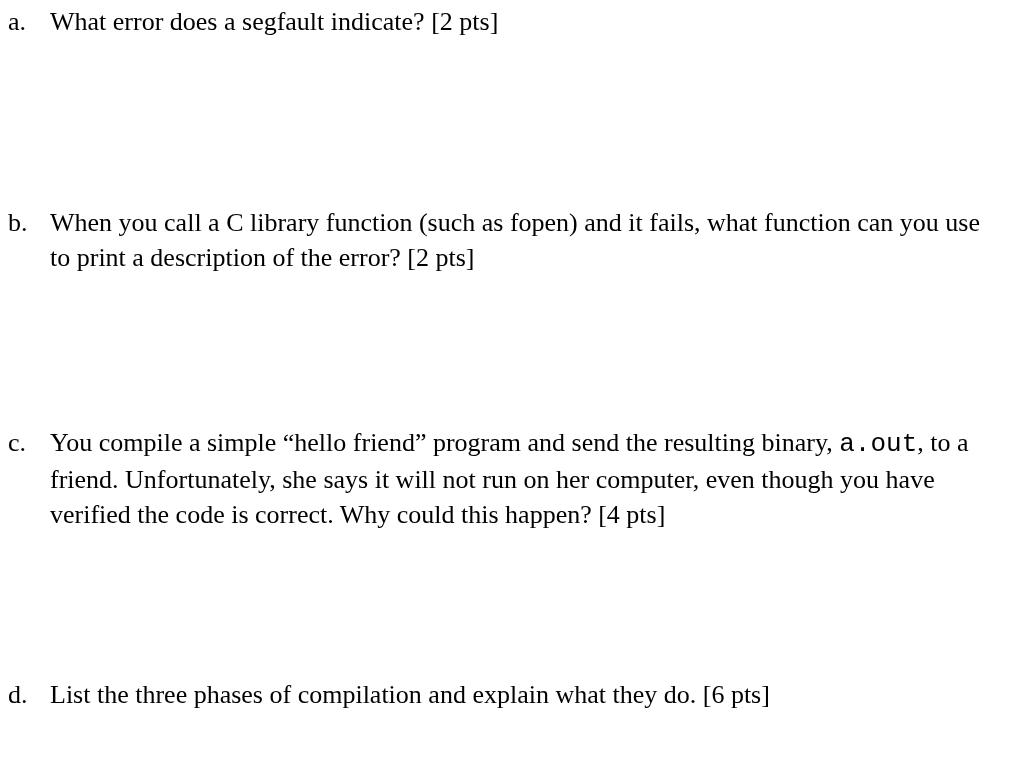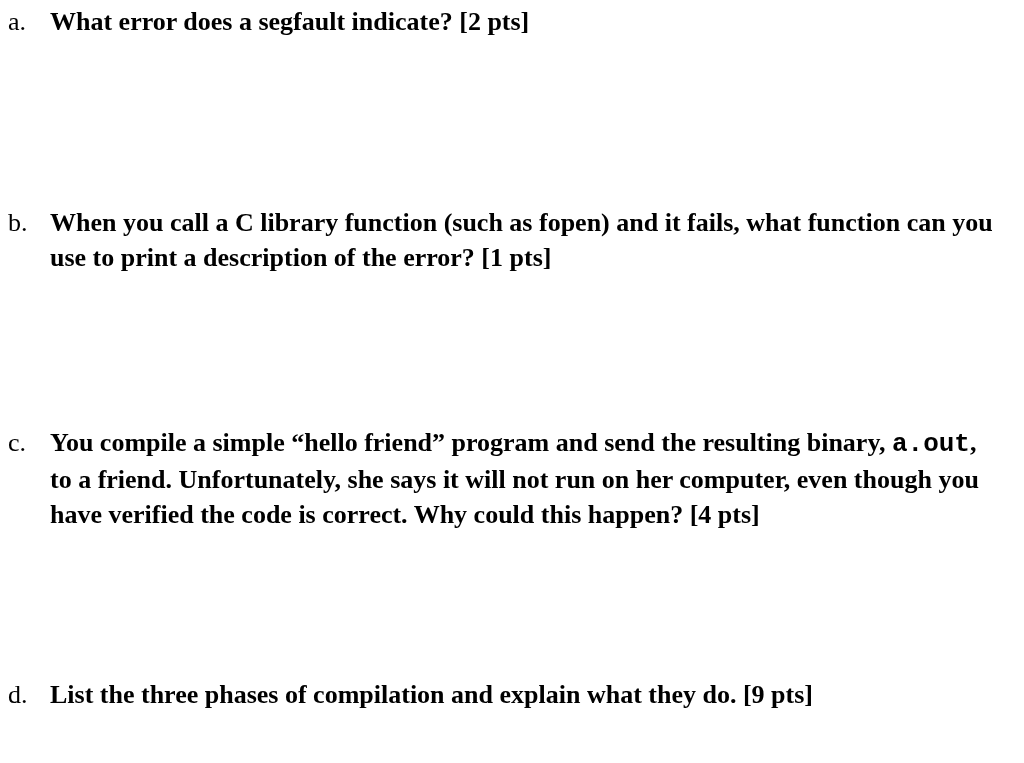--- a/index.html
+++ b/index.html
@@ -24,44 +24,43 @@
       padding-left: 50px;
       padding-right: 20px;
     }
     .question-marker {
       position: absolute;
       left: 8px;
       top: 0;
     }
     .question-text {
       display: block;
-      font-weight: bold;
     }
     .mono {
       font-family: "Courier New", Courier, monospace;
     }
     #qa { top: 4px; }
     #qb { top: 205px; }
     #qc { top: 425px; }
     #qd { top: 677px; }
   </style>
 </head>
 <body>
 
 <div class="question-item" id="qa">
   <span class="question-marker">a.</span>
   <span class="question-text">What error does a segfault indicate? [2 pts]</span>
 </div>
 
 <div class="question-item" id="qb">
   <span class="question-marker">b.</span>
-  <span class="question-text">When you call a C library function (such as fopen) and it fails, what function can you use to print a description of the error? [1 pts]</span>
+  <span class="question-text">When you call a C library function (such as fopen) and it fails, what function can you use to print a description of the error? [2 pts]</span>
 </div>
 
 <div class="question-item" id="qc">
   <span class="question-marker">c.</span>
   <span class="question-text"><span>You compile a simple “hello friend” program and send the resulting binary, </span><span class="mono">a.out</span><span>, to a friend. Unfortunately, she says it will not run on her computer, even though you have verified the code is correct. Why could this happen? [4 pts]</span></span>
 </div>
 
 <div class="question-item" id="qd">
   <span class="question-marker">d.</span>
-  <span class="question-text">List the three phases of compilation and explain what they do. [9 pts]</span>
+  <span class="question-text">List the three phases of compilation and explain what they do. [6 pts]</span>
 </div>
 
 </body></html>

